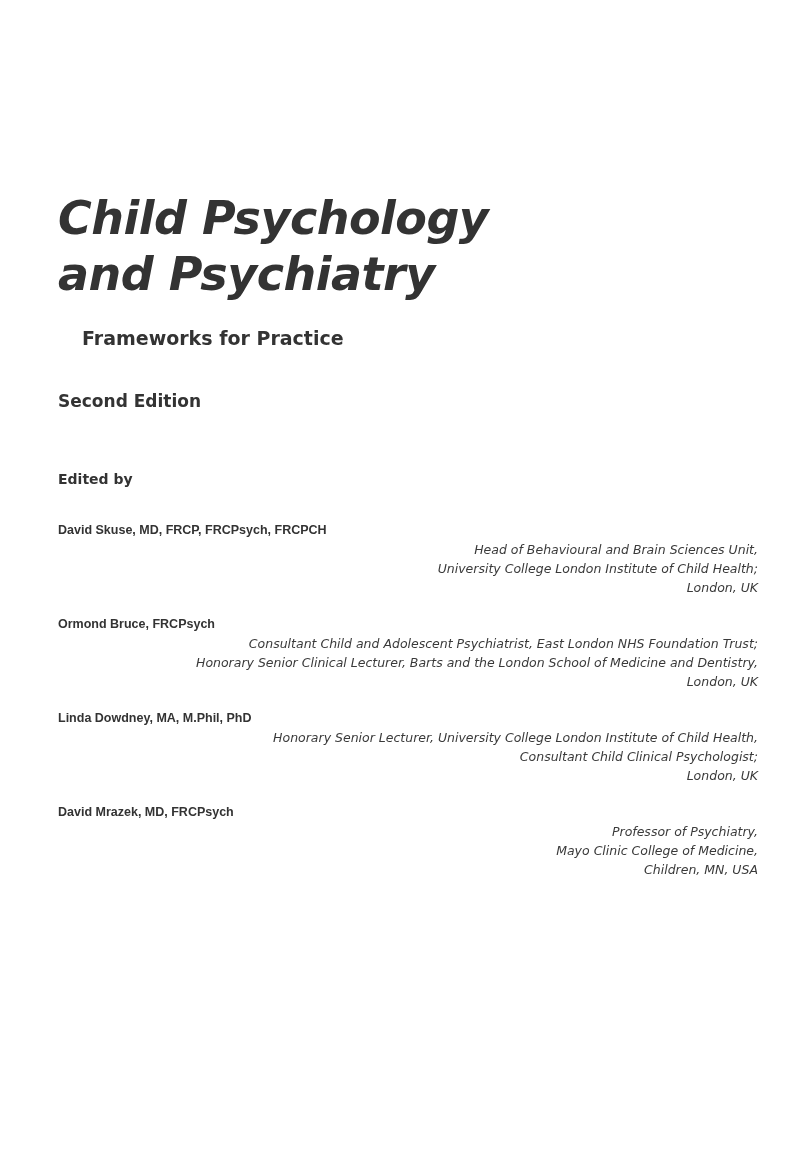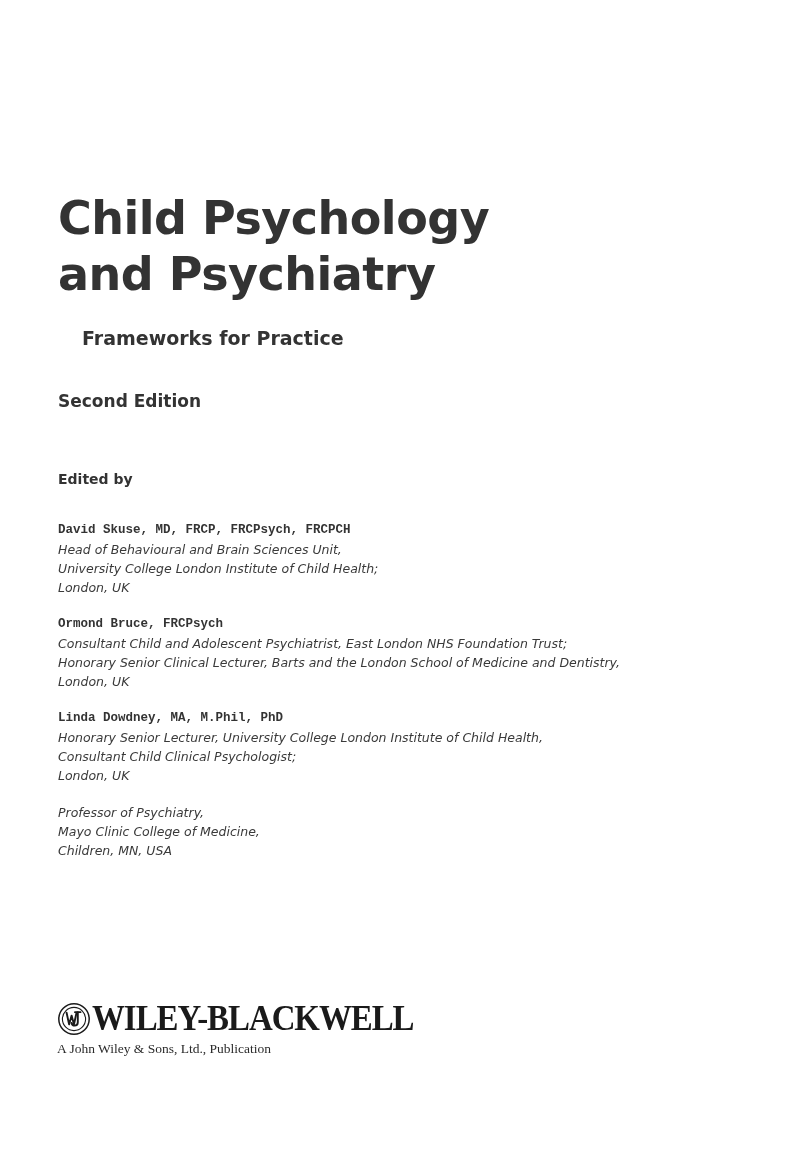--- a/index.html
+++ b/index.html
@@ -17,20 +17,21 @@
     color: #333333;
     -webkit-font-smoothing: antialiased;
   }
 
   
   .title-block {
     position: absolute;
     left: 58px;
     top: 190px;
     width: 680px;
+    font-style: italic;
   }
   .book-title-line {
     font-family: "DejaVu Sans", sans-serif;
     font-weight: bold;
     font-size: 46px;
     line-height: 56px;
     letter-spacing: -0.5px;
     color: #333333;
     white-space: nowrap;
   }
@@ -79,35 +80,36 @@
     top: 521px;
     width: 700px;
   }
   .editor-entry {
     margin-bottom: 18px;
   }
   .editor-entry:last-child {
     margin-bottom: 0;
   }
   .editor-name {
-    font-family: Liberation Mono, monospace;
+    font-family: Liberation Sans, sans-serif;
     font-weight: bold;
     font-size: 12.5px;
     line-height: 19px;
     color: #333333;
     white-space: nowrap;
   }
   .editor-affil {
     font-family: "DejaVu Sans", sans-serif;
     font-style: italic;
     font-weight: normal;
     font-size: 12.5px;
     line-height: 19px;
     color: #3a3a3a;
     white-space: nowrap;
+    text-align: right;
   }
 
   
   .publisher {
     position: absolute;
     left: 57px;
     top: 1002px;
     width: 420px;
   }
   .logo-row {
@@ -175,37 +177,22 @@
     </div>
 
     <div class="editor-entry">
       <div class="editor-name">Linda Dowdney, MA, M.Phil, PhD</div>
       <div class="editor-affil">Honorary Senior Lecturer, University College London Institute of Child Health,</div>
       <div class="editor-affil">Consultant Child Clinical Psychologist;</div>
       <div class="editor-affil">London, UK</div>
     </div>
 
     <div class="editor-entry">
+      <div class="editor-name">David Mrazek, MD, FRCPsych</div>
       <div class="editor-affil">Professor of Psychiatry,</div>
       <div class="editor-affil">Mayo Clinic College of Medicine,</div>
       <div class="editor-affil">Children, MN, USA</div>
     </div>
 
   </div>
 
-  <div class="publisher">
-    <div class="logo-row">
-      <span class="logo-monogram">
-        <svg viewBox="0 0 34 34" width="34" height="34" aria-hidden="true">
-          <circle cx="17" cy="17" r="15.2" fill="none" stroke="#1a1a1a" stroke-width="1.5"></circle>
-          <circle cx="17" cy="17" r="11.6" fill="none" stroke="#1a1a1a" stroke-width="1.1"></circle>
-
-          <path d="M9.6 10.8 L12.1 22.4 L14.6 13.6 L17.0 22.4 L19.5 10.8" fill="none" stroke="#1a1a1a" stroke-width="1.9" stroke-linecap="round" stroke-linejoin="round"></path>
-          <path d="M20.8 10.2 L20.8 20.2 Q20.8 23.6 17.6 23.6 Q15.1 23.6 14.6 21.0" fill="none" stroke="#1a1a1a" stroke-width="1.9" stroke-linecap="round" stroke-linejoin="round"></path>
-          <path d="M17.9 10.2 L23.6 10.2" fill="none" stroke="#1a1a1a" stroke-width="1.7" stroke-linecap="round"></path>
-        </svg>
-      </span>
-      <span class="logo-wordmark">WILEY-BLACKWELL</span>
-    </div>
-    <div class="publisher-tagline">A John Wiley &amp; Sons, Ltd., Publication</div>
-  </div>
 
 </div>
 
 </body></html>

